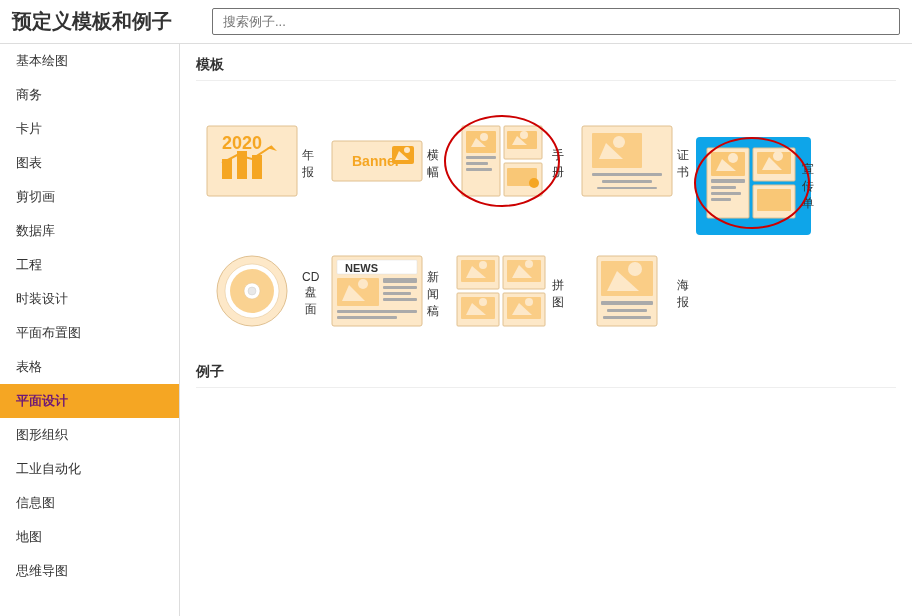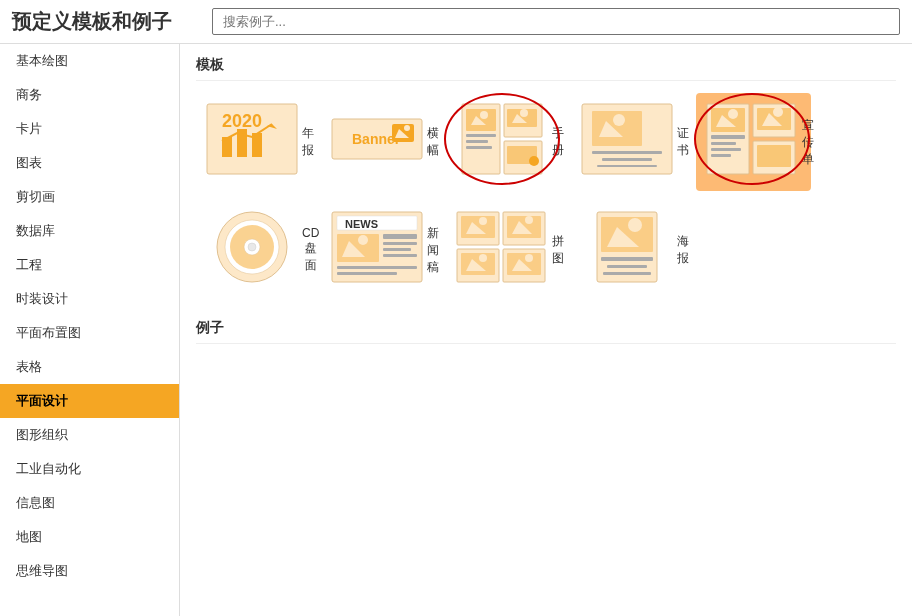--- a/index.html
+++ b/index.html
@@ -43,21 +43,21 @@
     }
     .sidebar-item {
       padding: 8px 16px;
       cursor: pointer;
       color: #333;
       font-size: 13px;
       white-space: nowrap;
     }
     .sidebar-item.active {
       background: #f5a623;
-      color: #000000;
+      color: #701a75;
       font-weight: bold;
     }
 
     .content {
       flex: 1;
       overflow-y: auto;
       padding: 12px 16px;
       background: #fff;
     }
 
@@ -80,21 +80,22 @@
     .template-item {
       width: 115px;
       display: flex;
       flex-direction: row;
       align-items: center;
       cursor: pointer;
       padding: 6px;
       border-radius: 4px;
     }
     .template-item.selected {
-      background: #fdba74;
+      background: #0ea5e9;
+      margin-top: 44px;
     }
 
     .template-thumb {
       width: 100px;
       height: 80px;
       position: relative;
       display: flex;
       align-items: center;
       justify-content: center;
       margin-bottom: 6px;

